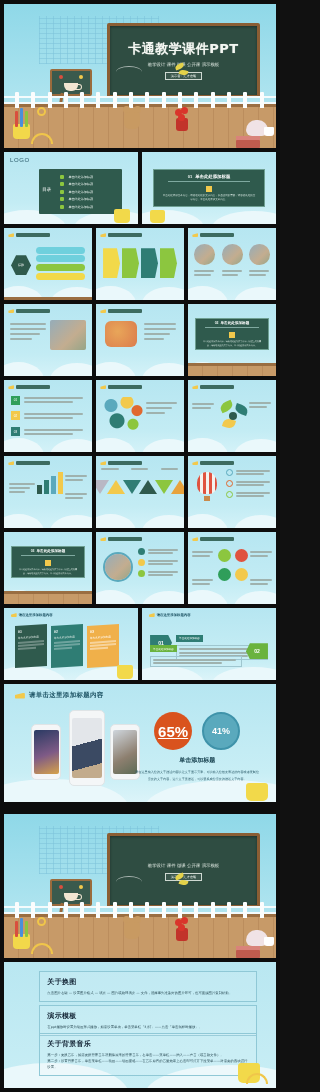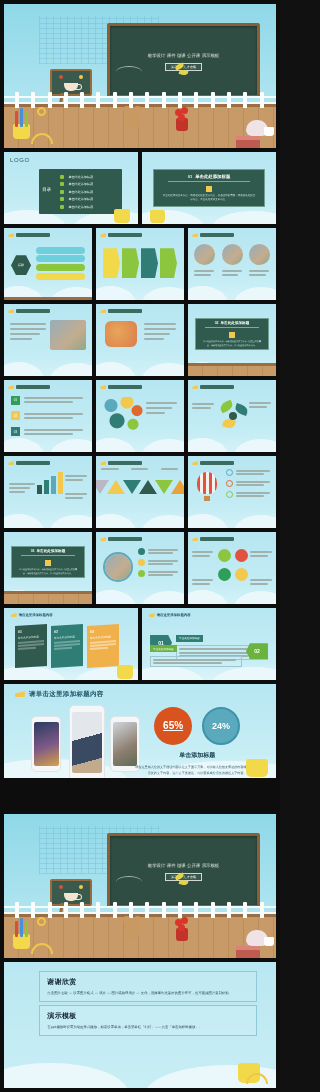--- a/index.html
+++ b/index.html
@@ -203,20 +203,21 @@
 </head>
 <body>
 
 <div class="page">
 
   <div class="slide hero" style="position:absolute;left:4px;top:4px;width:272px;height:144px;">
     <div class="sky"></div>
     <div class="netline"></div>
 
     <div class="board">
+      <div class="bt txt-cn">卡通教学课件PPT</div>
       <div class="bs txt-cn">教学设计 课件 微课 公开课 演示模板</div>
       <div class="badge txt-cn">演示者：汇才志略</div>
       <div class="swoosh"></div>
       <div class="sprout"></div>
     </div>
 
     <div class="easel">
       <div class="eb">
           <div class="cup"></div>
         <div class="dot" style="left:18%;background:#d94f3d;"></div>
@@ -730,42 +731,42 @@
         <div style="border:1px solid #9fc6cf;padding:2px;margin-top:2px;">
           <div class="txl l" style="margin-bottom:1.5px;"></div>
             <div class="txl m"></div>
         </div>
       </div>
       <div style="width:22px;height:16px;background:#6ab33e;clip-path:polygon(18% 0,100% 0,100% 100%,18% 100%,0 50%);
                   display:flex;align-items:center;justify-content:center;color:#fff;font-size:5px;font-weight:bold;">02</div>
     </div>
   </div>
 
-  <div class="slide tslide wide" style="position:absolute;left:4px;top:684px;width:272px;height:94px;">
+  <div class="slide tslide wide" style="position:absolute;left:4px;top:684px;width:272px;height:118px;">
     <div class="sky"></div>
     <div class="clouds"></div>
     <div class="hdr" style="left:4%;top:6%;gap:4px;">
       <span class="mk" style="width:10px;height:6px;"></span>
       <span class="txt-cn" style="font-size:6.5px;color:#1f5566;font-weight:bold;letter-spacing:.3px;">请单击这里添加标题内容</span>
     </div>
 
     <div class="phone" style="position:absolute;left:10%;top:34%;width:30px;height:56px;">
       <div class="scr" style="background:linear-gradient(160deg,#2a3a63,#7e5a86 55%,#d6a24a);"></div>
     </div>
     <div class="phone" style="position:absolute;left:24%;top:22%;width:36px;height:76px;z-index:3;">
       <div class="scr" style="background:linear-gradient(165deg,#e3e6ea 0 42%,#3b4a63 42% 78%,#c2ab8c 78%);"></div>
     </div>
     <div class="phone" style="position:absolute;left:39%;top:34%;width:30px;height:56px;">
       <div class="scr" style="background:linear-gradient(150deg,#cfd6dd,#8d7f6f 60%,#5d6b55);"></div>
     </div>
 
     <div style="position:absolute;right:6%;top:24%;width:46%;">
       <div style="display:flex;gap:10px;justify-content:center;">
-        <div class="pc or" style="width:38px;height:38px;font-size:10px;text-decoration:underline;">65%</div>
-        <div class="pc bl" style="width:38px;height:38px;font-size:9px;">24%</div>
+        <div class="pc or" style="width:38px;height:38px;font-size:15px;text-decoration:underline;">65%</div>
+        <div class="pc bl" style="width:38px;height:38px;font-size:9px;">41%</div>
       </div>
       <div class="txt-cn" style="text-align:center;margin-top:6px;font-size:6px;color:#17414f;font-weight:bold;">单击添加标题</div>
       <div class="txt-cn" style="margin-top:4px;font-size:3.1px;line-height:2;color:#2b5a68;text-align:center;">请在这里输入您的文字描述内容以让文字显示完整，可以输入您想要表达的内容或者复制您需要的文字内容，这个文字是描述，可以替换成您需要的描述文字内容。</div>
     </div>
 
     <div style="position:absolute;right:3%;bottom:1%;width:22px;height:18px;background:#f2d94a;border-radius:3px 3px 5px 5px;"></div>
   </div>
 
   <div class="slide hero hero-end" style="position:absolute;left:4px;top:814px;width:272px;height:144px;">
     <div class="sky"></div>
@@ -829,27 +830,32 @@
         <div class="mug"></div>
       </div>
     <div class="books"></div>
   </div>
 
   <div class="notes" style="position:absolute;left:4px;top:962px;width:272px;height:126px;">
     <div class="sky" style="background:linear-gradient(#b9e7f1,#c9eef5);"></div>
     <div class="clouds"></div>
 
     <div class="card" style="position:absolute;left:13%;top:7%;right:7%;">
-      <h4 class="txt-cn">谢谢欣赏</h4>
+      <h4 class="txt-cn">关于换图</h4>
       <p class="txt-cn">点击图片右键 — 设置图片格式 — 填充 — 图片或纹理填充 — 文件，选择事先准备好的图片即可，也可直接图片复制粘贴。</p>
     </div>
 
     <div class="card" style="position:absolute;left:13%;top:34%;right:7%;">
       <h4 class="txt-cn">演示模板</h4>
       <p class="txt-cn">在ppt播放时设置为动画形式播放，如需设置单项，单击菜单栏「幻灯」——点击「单击鼠标时播放」。</p>
     </div>
 
+    <div class="card" style="position:absolute;left:13%;top:56%;right:7%;">
+      <h4 class="txt-cn">关于背景音乐</h4>
+      <p class="txt-cn" style="white-space:pre-line;">第一步：更换音乐，如需更换背景音乐请删除原来的背景音乐，右单击——菜单栏——插入——声音（或音频文件）。
+第二步：设置背景音乐，单击菜单栏——动画——动画窗格——在音乐原有的音量效果上右击即可打开下拉菜单——对需要的选项进行设置。</p>
+    </div>
 
     <div style="position:absolute;right:6%;bottom:4%;width:22px;height:20px;background:#f2d94a;border-radius:3px 3px 5px 5px;"></div>
     <div style="position:absolute;right:3%;bottom:3%;width:22px;height:11px;border:2px solid #f0c64a;border-bottom:none;border-radius:11px 11px 0 0;"></div>
   </div>
 
 </div>
 
 </body></html>

